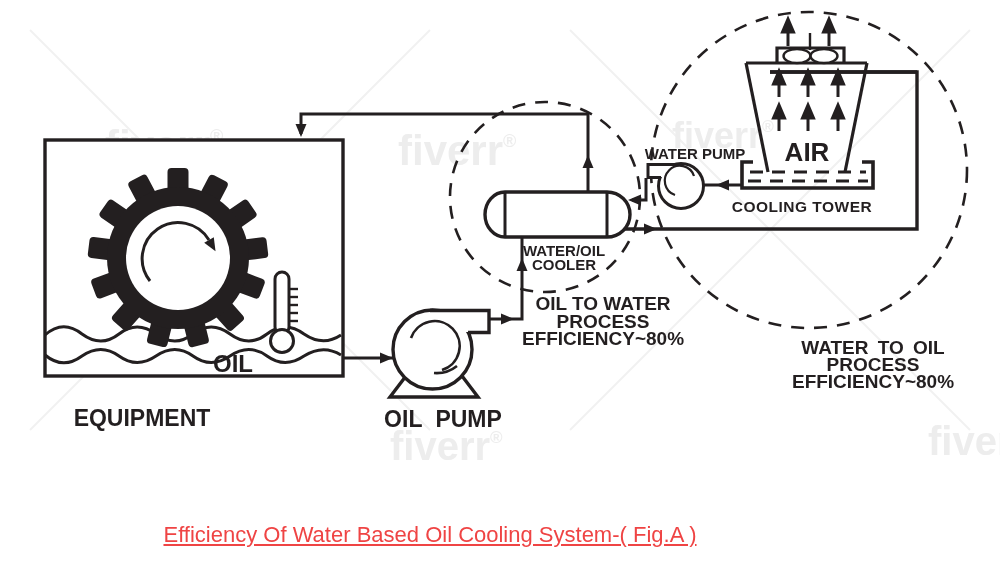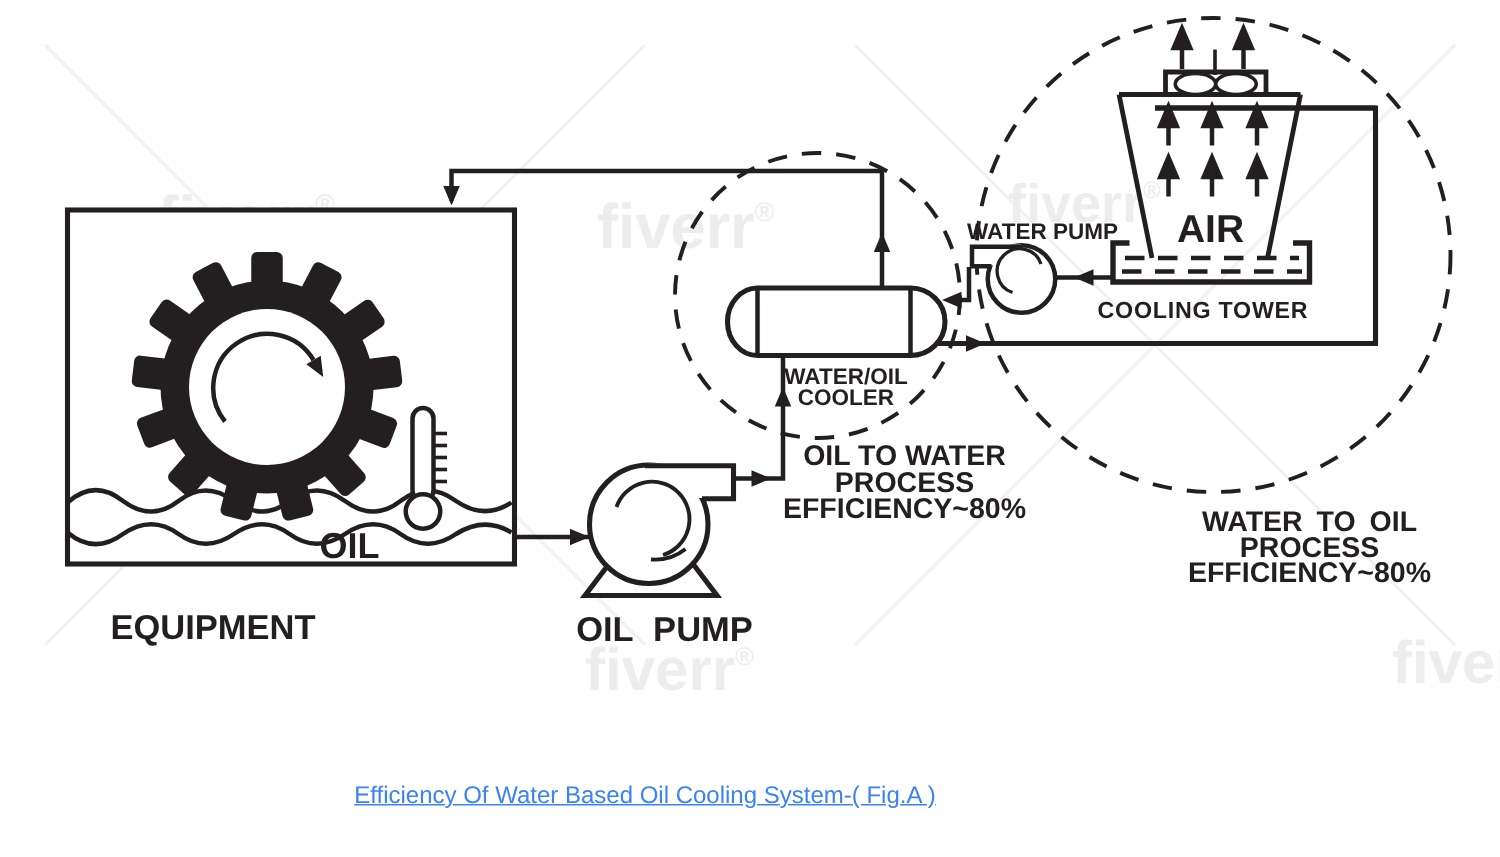--- a/index.html
+++ b/index.html
@@ -3,21 +3,21 @@
 <meta charset="utf-8">
 <style>
   html,body{margin:0;padding:0;background:#fff;}
   .stage{position:relative;width:1000px;height:571px;background:#ffffff;overflow:hidden;
          font-family:"Liberation Sans",sans-serif;}
   svg{position:absolute;left:0;top:0;}
   .lbl{fill:#231f20;font-family:"Liberation Sans",sans-serif;font-weight:600;}
   .note{fill:#231f20;font-family:"Liberation Sans",sans-serif;font-weight:600;font-size:19px;}
   .wm{fill:#ededed;font-family:"Liberation Sans",sans-serif;font-weight:bold;}
   .caption{position:absolute;left:130px;top:522px;width:600px;text-align:center;
-           font-size:16px;color:#3b82f6;font-family:"Liberation Sans",sans-serif;}
+           font-size:22px;color:#ef4444;font-family:"Liberation Sans",sans-serif;}
   .caption span{text-decoration:underline;}
 </style>
 </head>
 <body>
 
 <div class="stage">
 <svg width="1000" height="571" viewBox="0 0 1000 571">
 
   <g stroke="#f1f1f1" stroke-width="2">
     <line x1="30" y1="30" x2="430" y2="430"></line>

